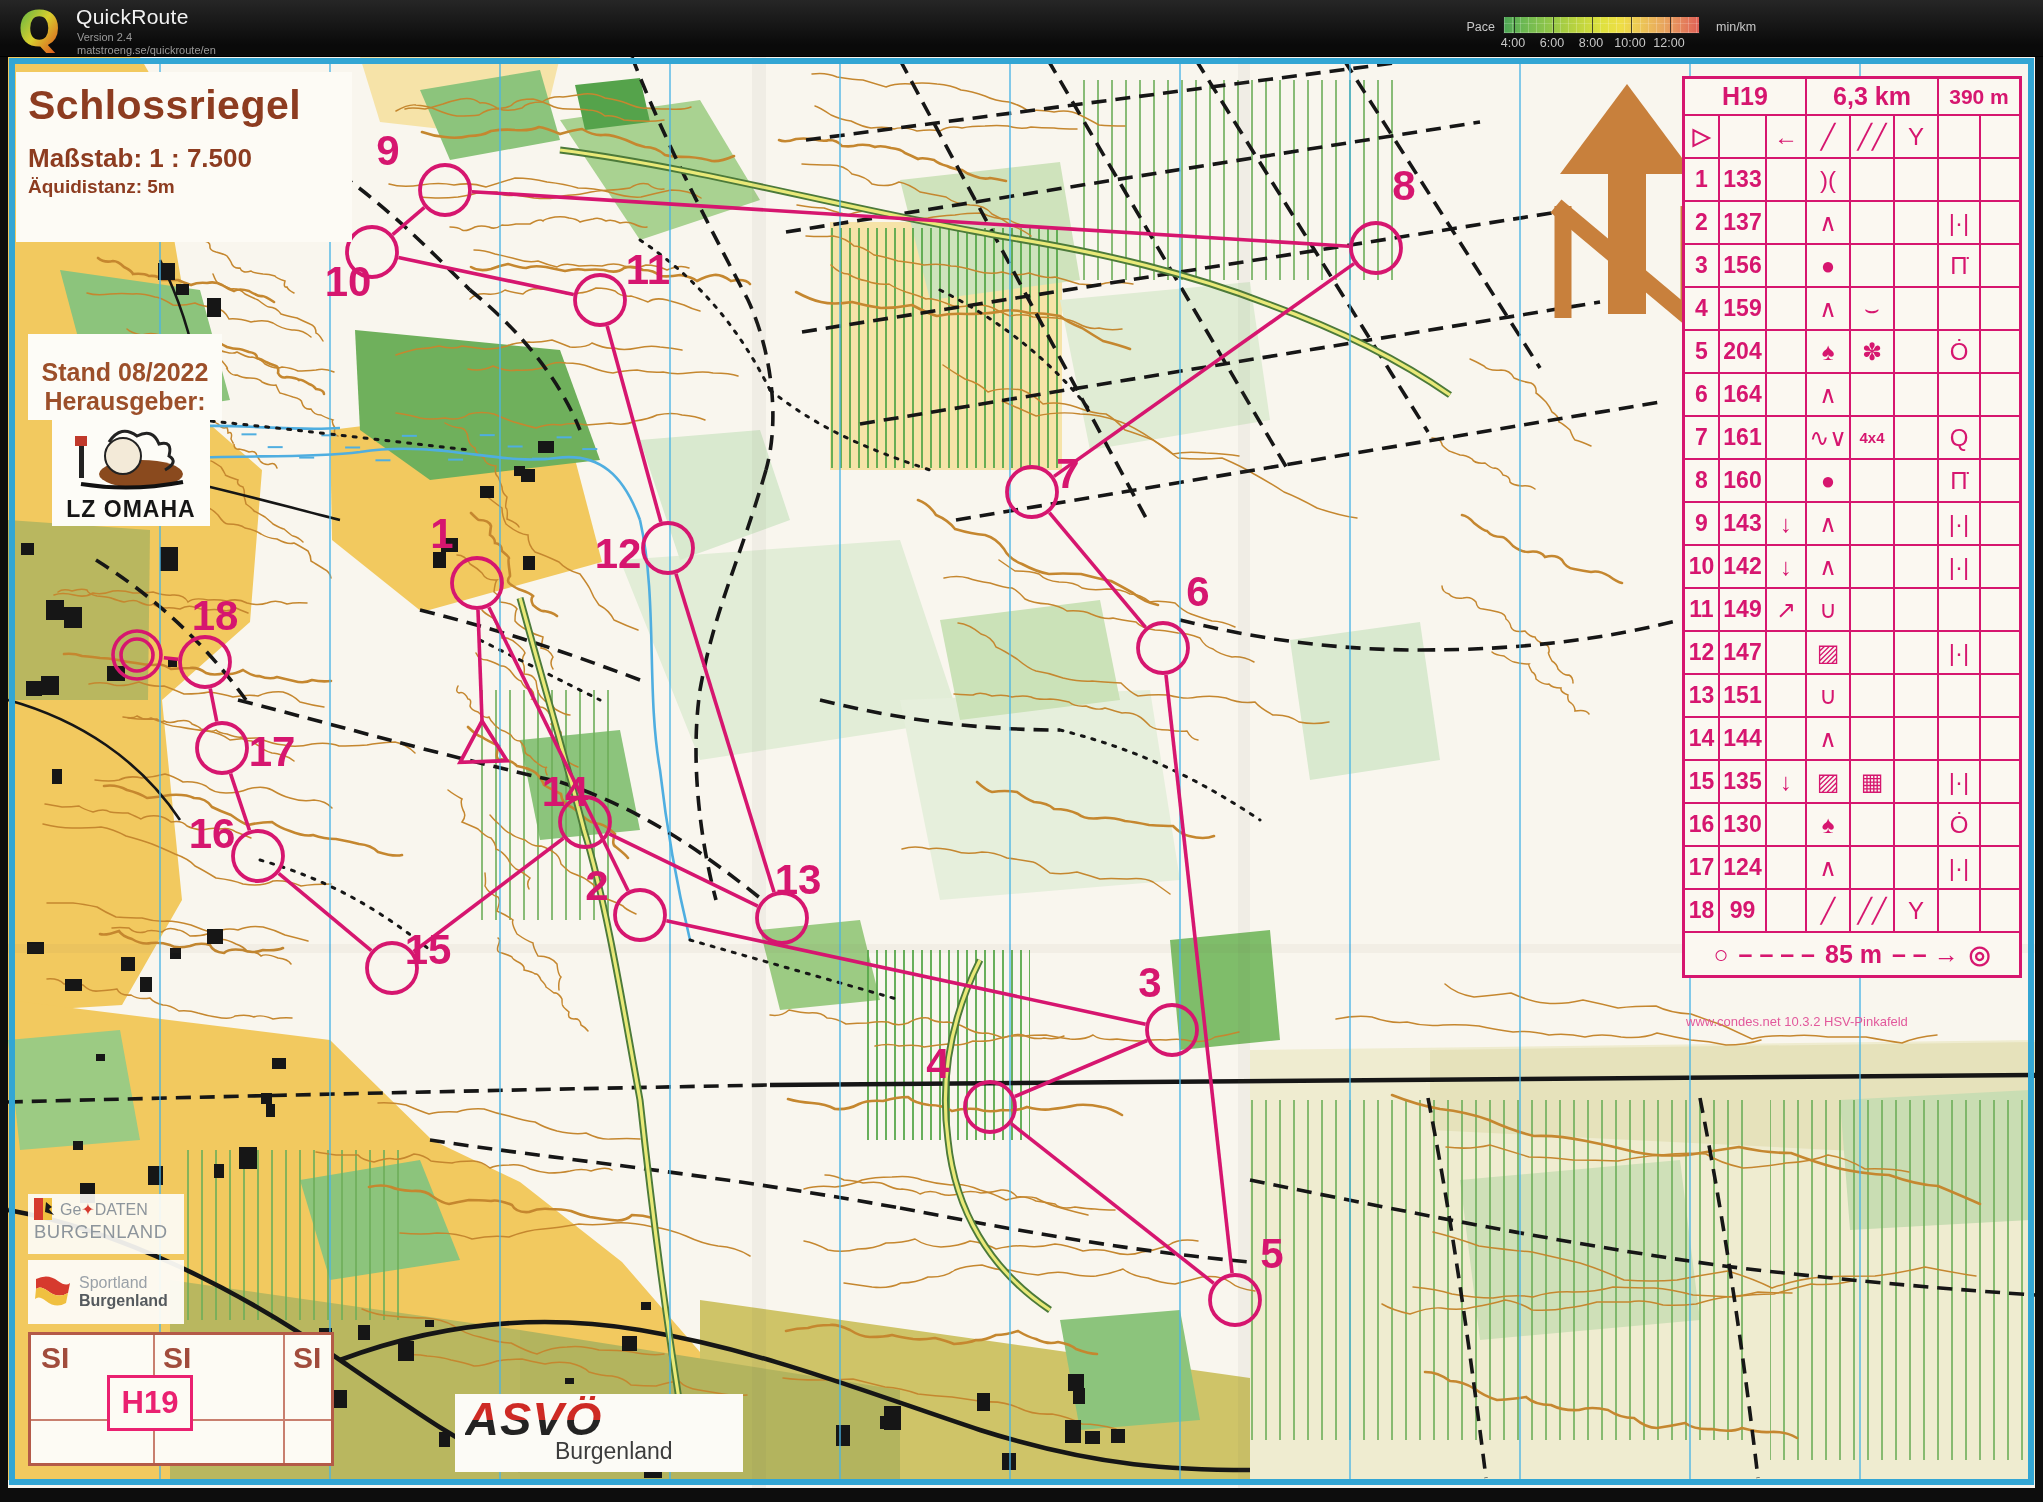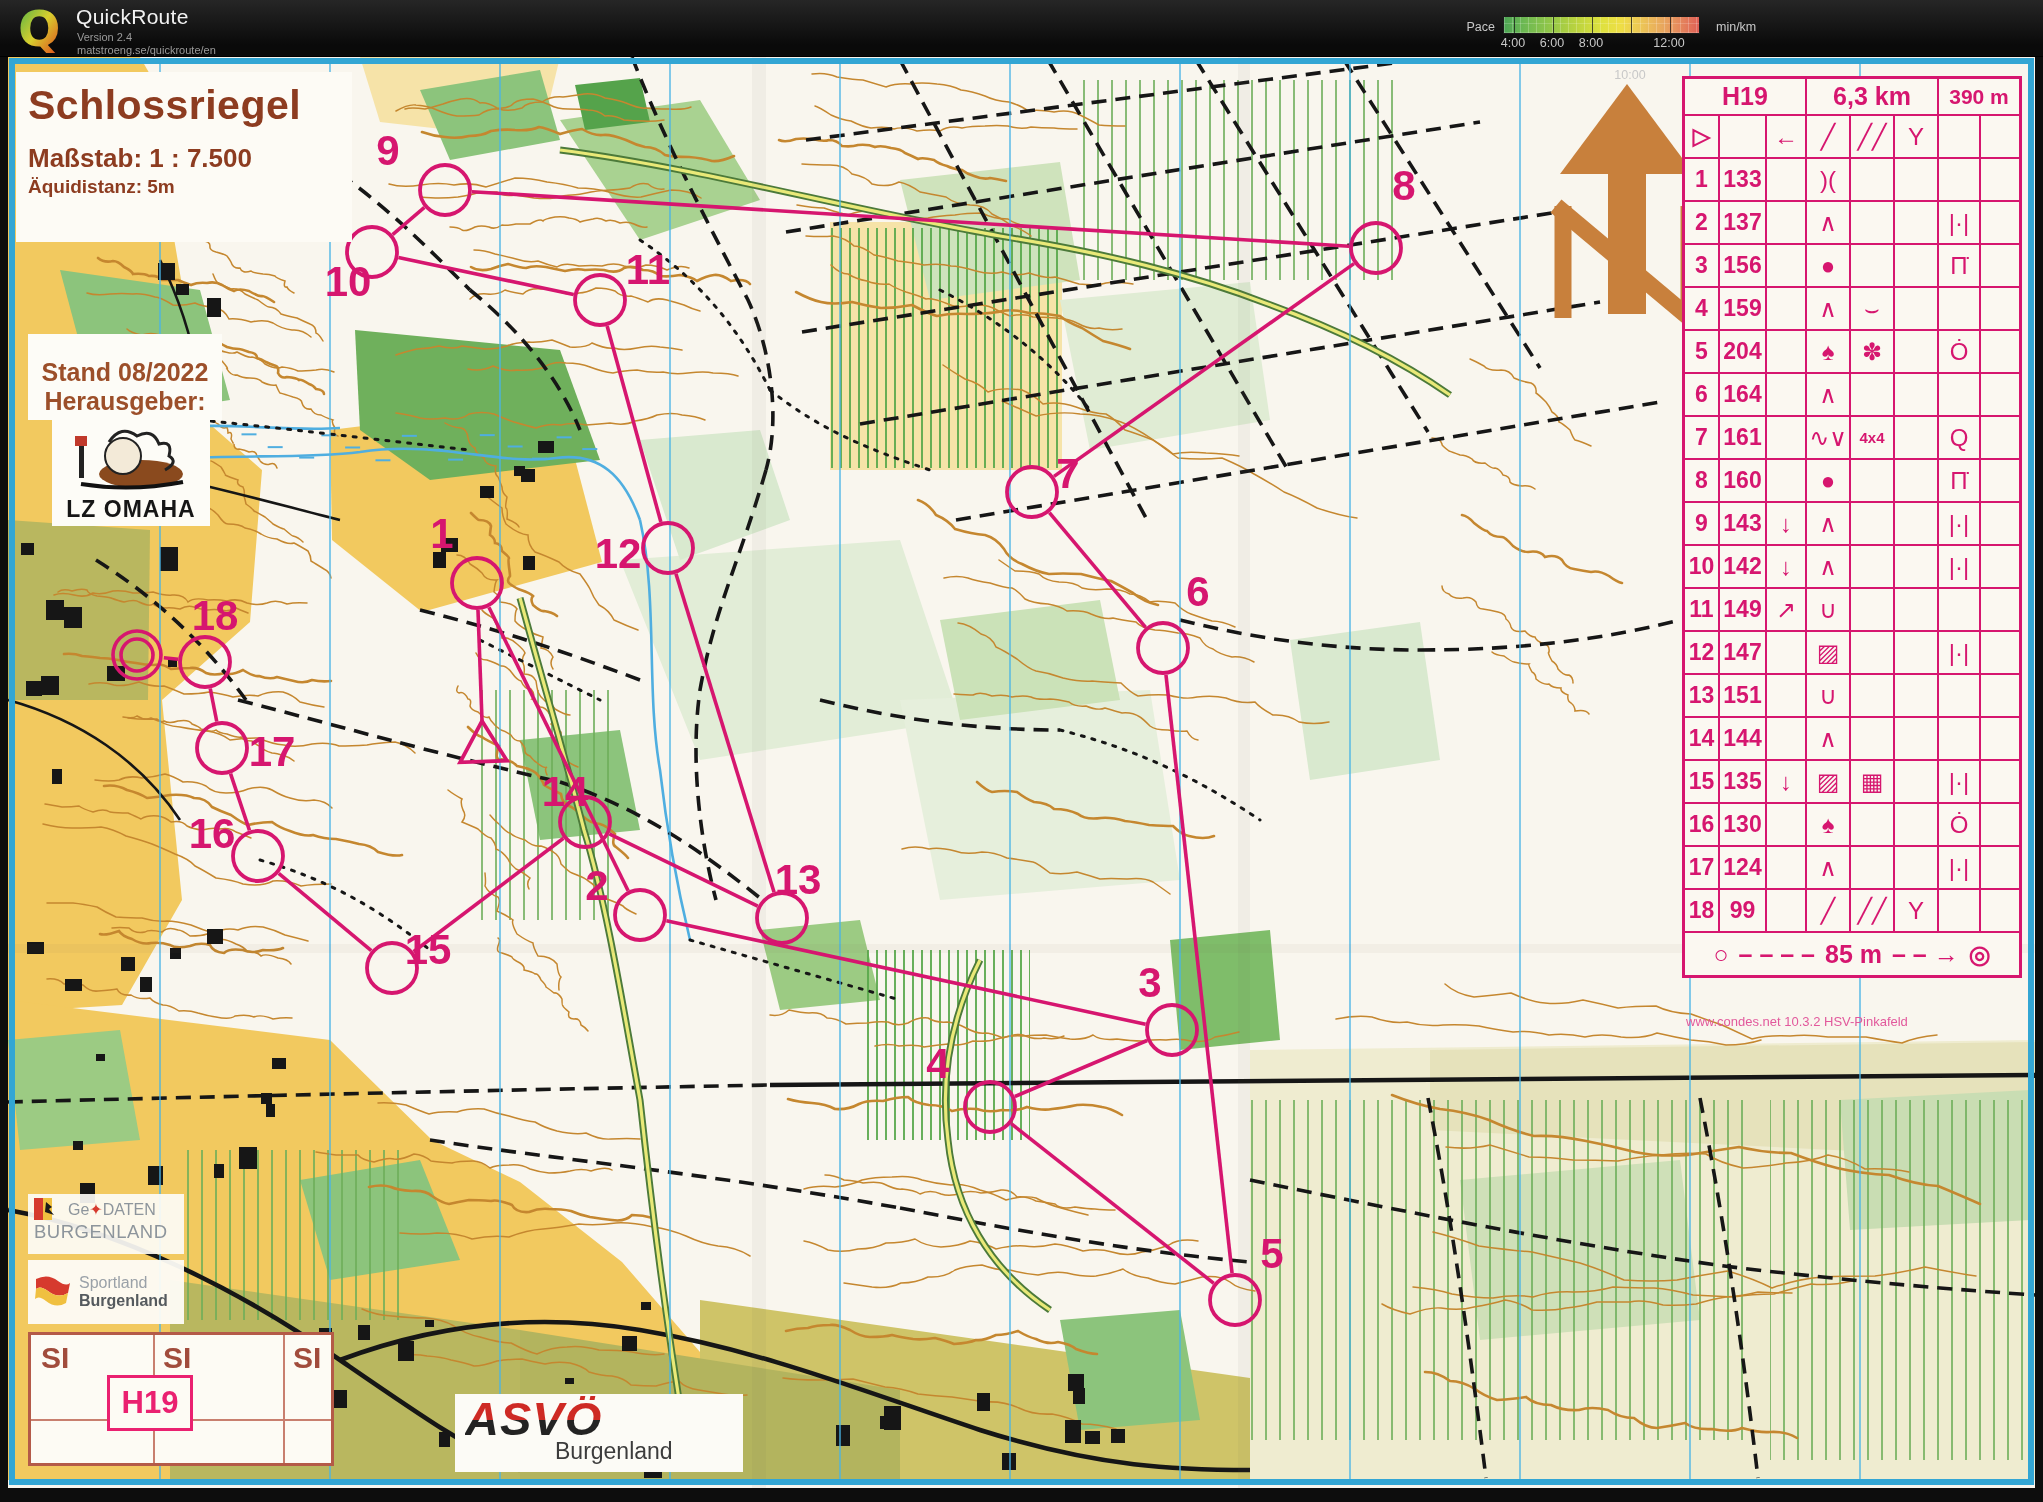--- a/index.html
+++ b/index.html
@@ -28,21 +28,21 @@
   .box{position:absolute;z-index:20;background:#fdfcf7}
   .title-box{left:16px;top:72px;width:336px;height:170px;padding:10px 12px;background:#fdfbf5}
   .map-title{font-size:41px;font-weight:bold;color:#8d3c20;letter-spacing:.5px}
   .map-sub{font-size:26px;font-weight:bold;color:#8d3c20;margin-top:14px}
   .map-sub2{font-size:19px;font-weight:bold;color:#8d3c20;margin-top:2px}
   .stand-box{left:28px;top:334px;width:194px;height:86px;padding:24px 10px;text-align:center}
   .stand-line{font-size:25px;font-weight:bold;color:#9c4f2a}
   .lion-box{left:52px;top:420px;width:158px;height:106px;text-align:center;padding-top:2px}
   .lion-name{font-size:23px;font-weight:bold;color:#161616;letter-spacing:1px;margin-top:-2px}
   .geo-box{left:28px;top:1194px;width:156px;height:60px;padding:4px 6px;background:rgba(253,252,247,.92)}
-  .geo-row{display:flex;align-items:center;gap:8px}
+  .geo-row{display:flex;align-items:center;gap:0}
   .geo-txt{font-size:16px;color:#8d959c}
   .geo-big{font-size:18.5px;color:#8d959c;letter-spacing:.5px;margin-top:1px}
   .sport-box{left:28px;top:1260px;width:156px;height:64px;padding:10px 6px;display:flex;align-items:center;gap:7px;background:rgba(253,252,247,.95)}
   .sport-t1{font-size:16px;color:#9aa1a8}
   .sport-t2{font-size:16px;font-weight:bold;color:#555a5e}
   .si-box{left:28px;top:1332px;width:306px;height:134px;border:3px solid #b45a48;background:#fdfbf4}
   .si-cell{position:absolute;top:6px;font-size:30px;font-weight:bold;color:#a14c3c}
   .si-v{position:absolute;top:0;width:2px;height:128px;background:#c87f6e}
   .si-h{position:absolute;left:0;top:84px;width:300px;height:2px;background:#c87f6e}
   .h19-box{position:absolute;left:76px;top:40px;width:86px;height:56px;border:3.5px solid #ea2170;
@@ -485,21 +485,21 @@
     <div class="pace-tick" style="left:10px"></div>
     <div class="pace-tick" style="left:49px"></div>
     <div class="pace-tick" style="left:88px"></div>
     <div class="pace-tick" style="left:127px"></div>
     <div class="pace-tick" style="left:166px"></div>
   </div>
   <div class="pace-nums" id="pace-nums">
       <div class="pace-num" style="left: 1490px;">4:00</div>
       <div class="pace-num" style="left: 1529px;">6:00</div>
       <div class="pace-num" style="left: 1568px;">8:00</div>
-      <div class="pace-num" style="left: 1607px; margin-top: 32px;">10:00</div>
+      <div class="pace-num" style="left: 1607px;">10:00</div>
       <div class="pace-num" style="left: 1646px;">12:00</div>
     </div>
   <div class="pace-unit">min/km</div>
 </div>
 
 <div class="box title-box">
   <div class="map-title">Schlossriegel</div>
   <div class="map-sub">Maßstab: 1 : 7.500</div>
   <div class="map-sub2">Äquidistanz: 5m</div>
 </div>

